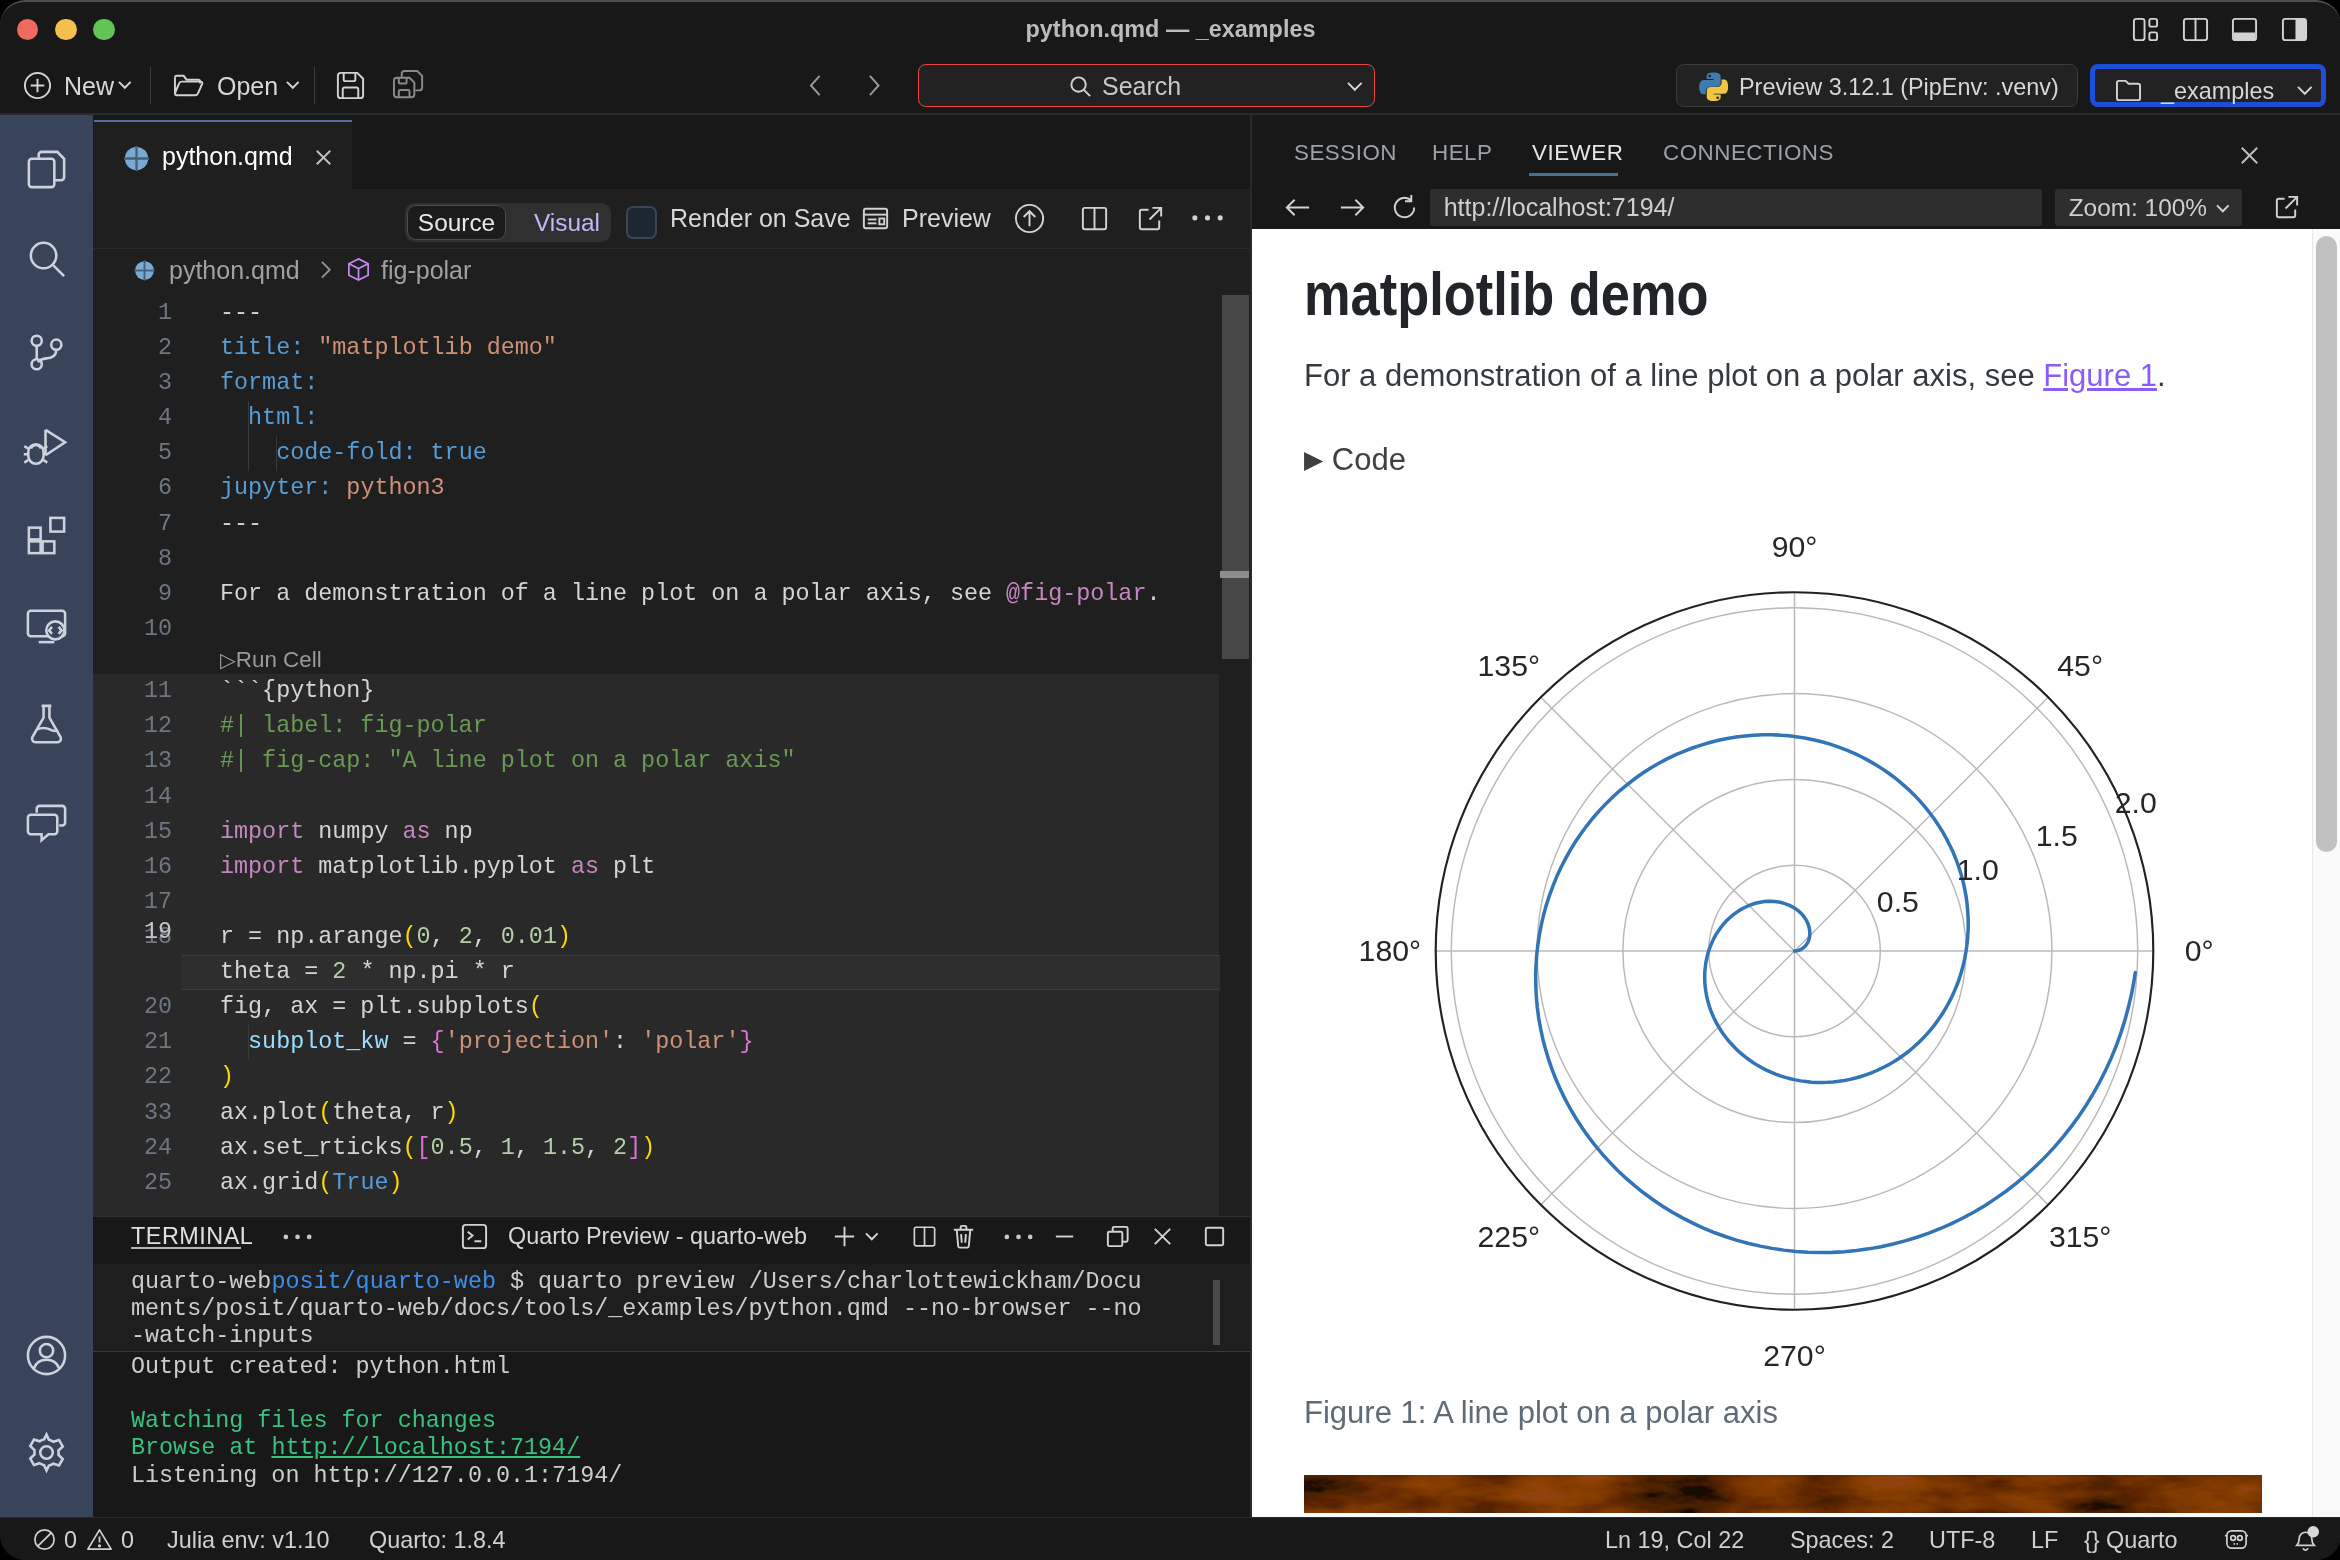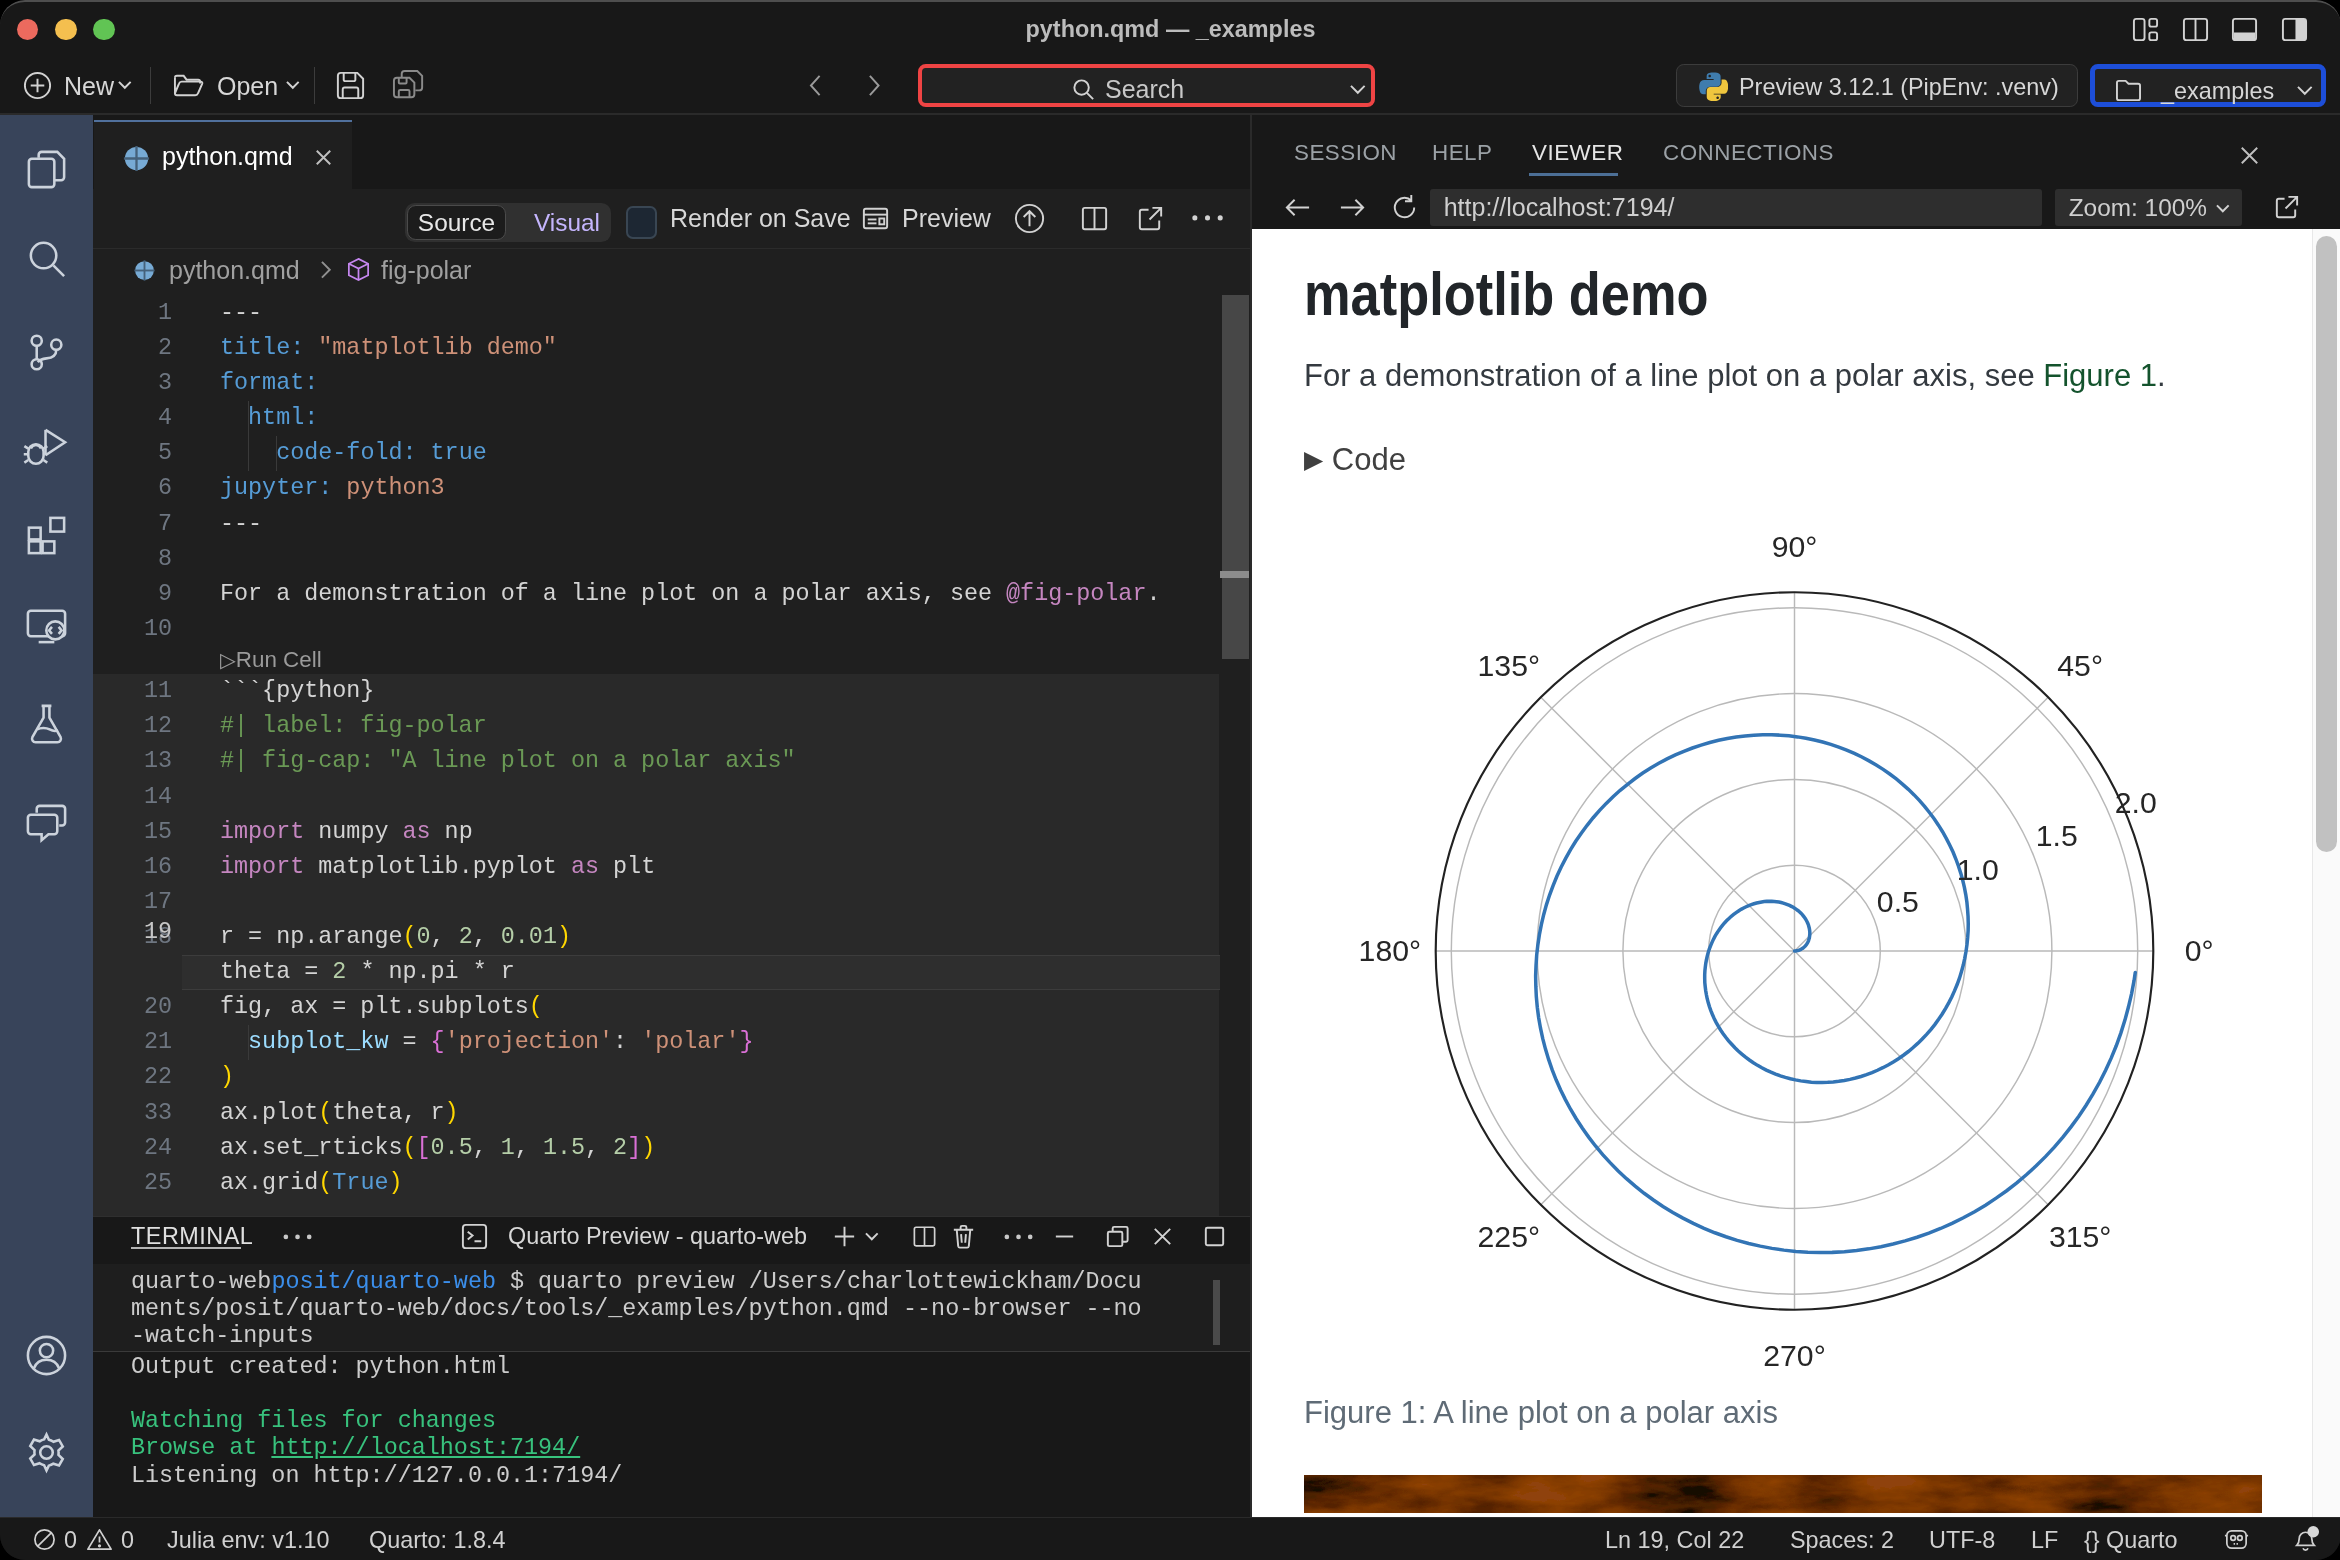--- a/index.html
+++ b/index.html
@@ -69,21 +69,21 @@
   </svg>
   <svg class="abs" style="left:390px;top:13.7px" width="39" height="35" viewBox="0 0 40 36">
     <g stroke="#8a8a8a" stroke-width="2" fill="none">
     <path d="M4 12 a3 3 0 0 1 3-3 h13 l5 5 v12 a3 3 0 0 1 -3 3 H7 a3 3 0 0 1 -3-3 Z"></path>
     <path d="M9 9 v5 a1 1 0 0 0 1 1 h6 a1 1 0 0 0 1-1 V9"></path>
     <path d="M9 29 v-6 a1.5 1.5 0 0 1 1.5-1.5 h8 a1.5 1.5 0 0 1 1.5 1.5 v6"></path>
     <path d="M12 9 V5 a3 3 0 0 1 3-3 h13 l5 5 v12 a3 3 0 0 1 -3 3 h-4"></path>
     </g>
   </svg>
 
-  <div class="abs" style="left:918px;top:8.8px;width:457px;height:43px;background:#222222;border:4px solid #ef4444;border-radius:7.8px">
+  <div class="abs" style="left:918px;top:8.8px;width:457px;height:43px;background:#222222;border:1px solid #ef4444;border-radius:7.8px">
     <svg class="abs" style="left:149px;top:8.8px" width="25" height="25" viewBox="0 0 26 26">
           <circle cx="11" cy="11" r="7.5" class="ico"></circle>
           <line x1="16.5" y1="16.5" x2="23" y2="23" class="ico"></line>
         </svg>
     <div class="abs" style="left:183px;top:5.9px;font:400 25px/31px 'Liberation Sans',sans-serif;color:#c8c8c8">Search</div>
     <svg class="abs" style="left:427px;top:15.6px" width="17.6" height="12.7" viewBox="0 0 18 13">
           <path d="M2 3 L9 10 L16 3" class="ico"></path>
         </svg>
   </div>
 
@@ -418,21 +418,21 @@
   </div>
   <svg class="abs" style="left:1020px;top:78px" width="29" height="29" viewBox="0 0 30 30">
     <g stroke="#d2d2d2" stroke-width="2" fill="none">
           <path d="M13 6 H7 a2 2 0 0 0 -2 2 v15 a2 2 0 0 0 2 2 h15 a2 2 0 0 0 2-2 v-6"></path>
           <path d="M17 4 h9 v9 M26 4 L14 16"></path>
         </g>
   </svg>
 
   <div class="abs" id="viewer" style="left:0;top:114px;width:1088px;height:1288px;background:#ffffff;overflow:hidden">
     <div class="abs" style="left:52px;top:28px;font:700 62px/74px 'Liberation Sans',sans-serif;color:#212529;transform:scaleX(0.845);transform-origin:0 0;white-space:nowrap">matplotlib demo</div>
-    <div class="abs" style="left:52px;top:125px;font:400 31px/43px 'Liberation Sans',sans-serif;color:#343a40">For a demonstration of a line plot on a polar axis, see <span style="color:#14532d;">Figure 1</span>.</div>
+    <div class="abs" style="left:52px;top:125px;font:400 31px/43px 'Liberation Sans',sans-serif;color:#343a40">For a demonstration of a line plot on a polar axis, see <span style="color:#8b5cf6;text-decoration:underline">Figure 1</span>.</div>
     <div class="abs" style="left:52px;top:209px;font:400 31px/43px 'Liberation Sans',sans-serif;color:#404040"><span style="font-size:25px;vertical-align:2px">▶</span> Code</div>
     <svg width="985" height="936" viewBox="1335 495 1010 960" style="position:absolute;left:50px;top:254px">
 <circle cx="1840.0" cy="975.0" r="368" fill="#ffffff"></circle>
 <circle cx="1840.0" cy="975.0" r="88" fill="none" stroke="#b9b9b9" stroke-width="1.5"></circle>
           <circle cx="1840.0" cy="975.0" r="176" fill="none" stroke="#b9b9b9" stroke-width="1.5"></circle>
           <circle cx="1840.0" cy="975.0" r="264" fill="none" stroke="#b9b9b9" stroke-width="1.5"></circle>
           <circle cx="1840.0" cy="975.0" r="352" fill="none" stroke="#b9b9b9" stroke-width="1.5"></circle>
           <line x1="1840.0" y1="975.0" x2="2208.0" y2="975.0" stroke="#b9b9b9" stroke-width="1.5"></line>
           <line x1="1840.0" y1="975.0" x2="2100.2" y2="714.8" stroke="#b9b9b9" stroke-width="1.5"></line>
           <line x1="1840.0" y1="975.0" x2="1840.0" y2="607.0" stroke="#b9b9b9" stroke-width="1.5"></line>

